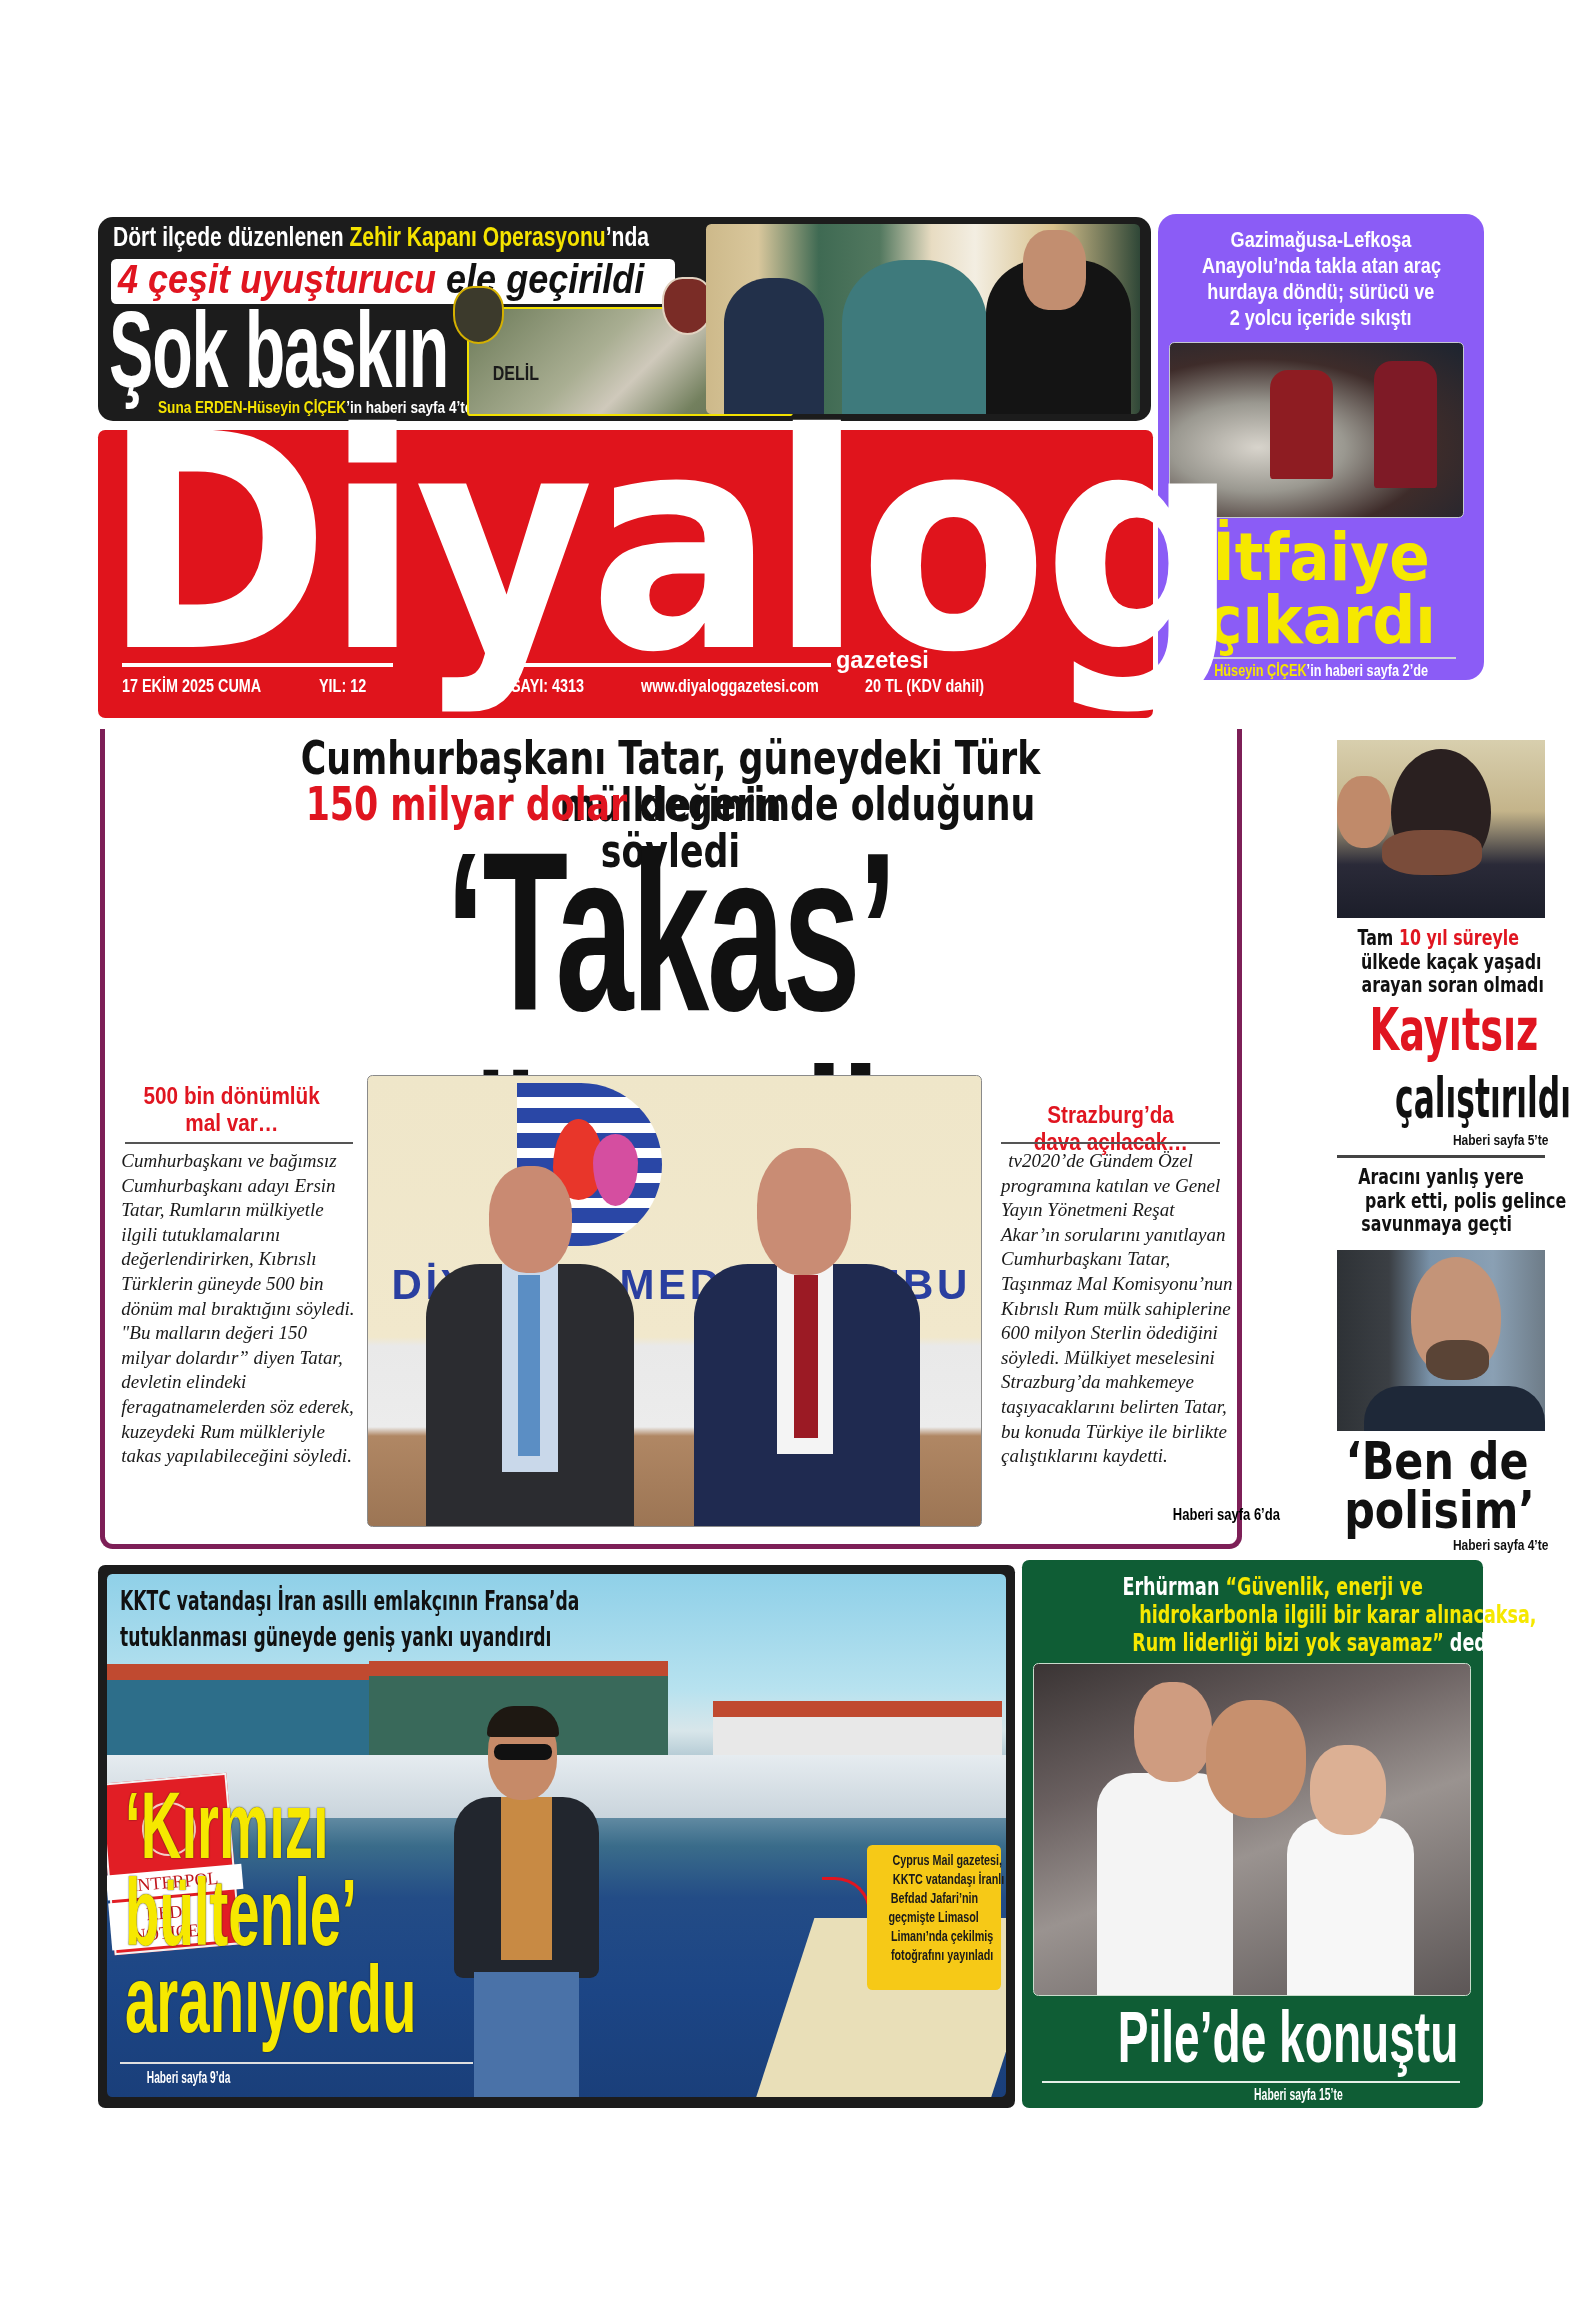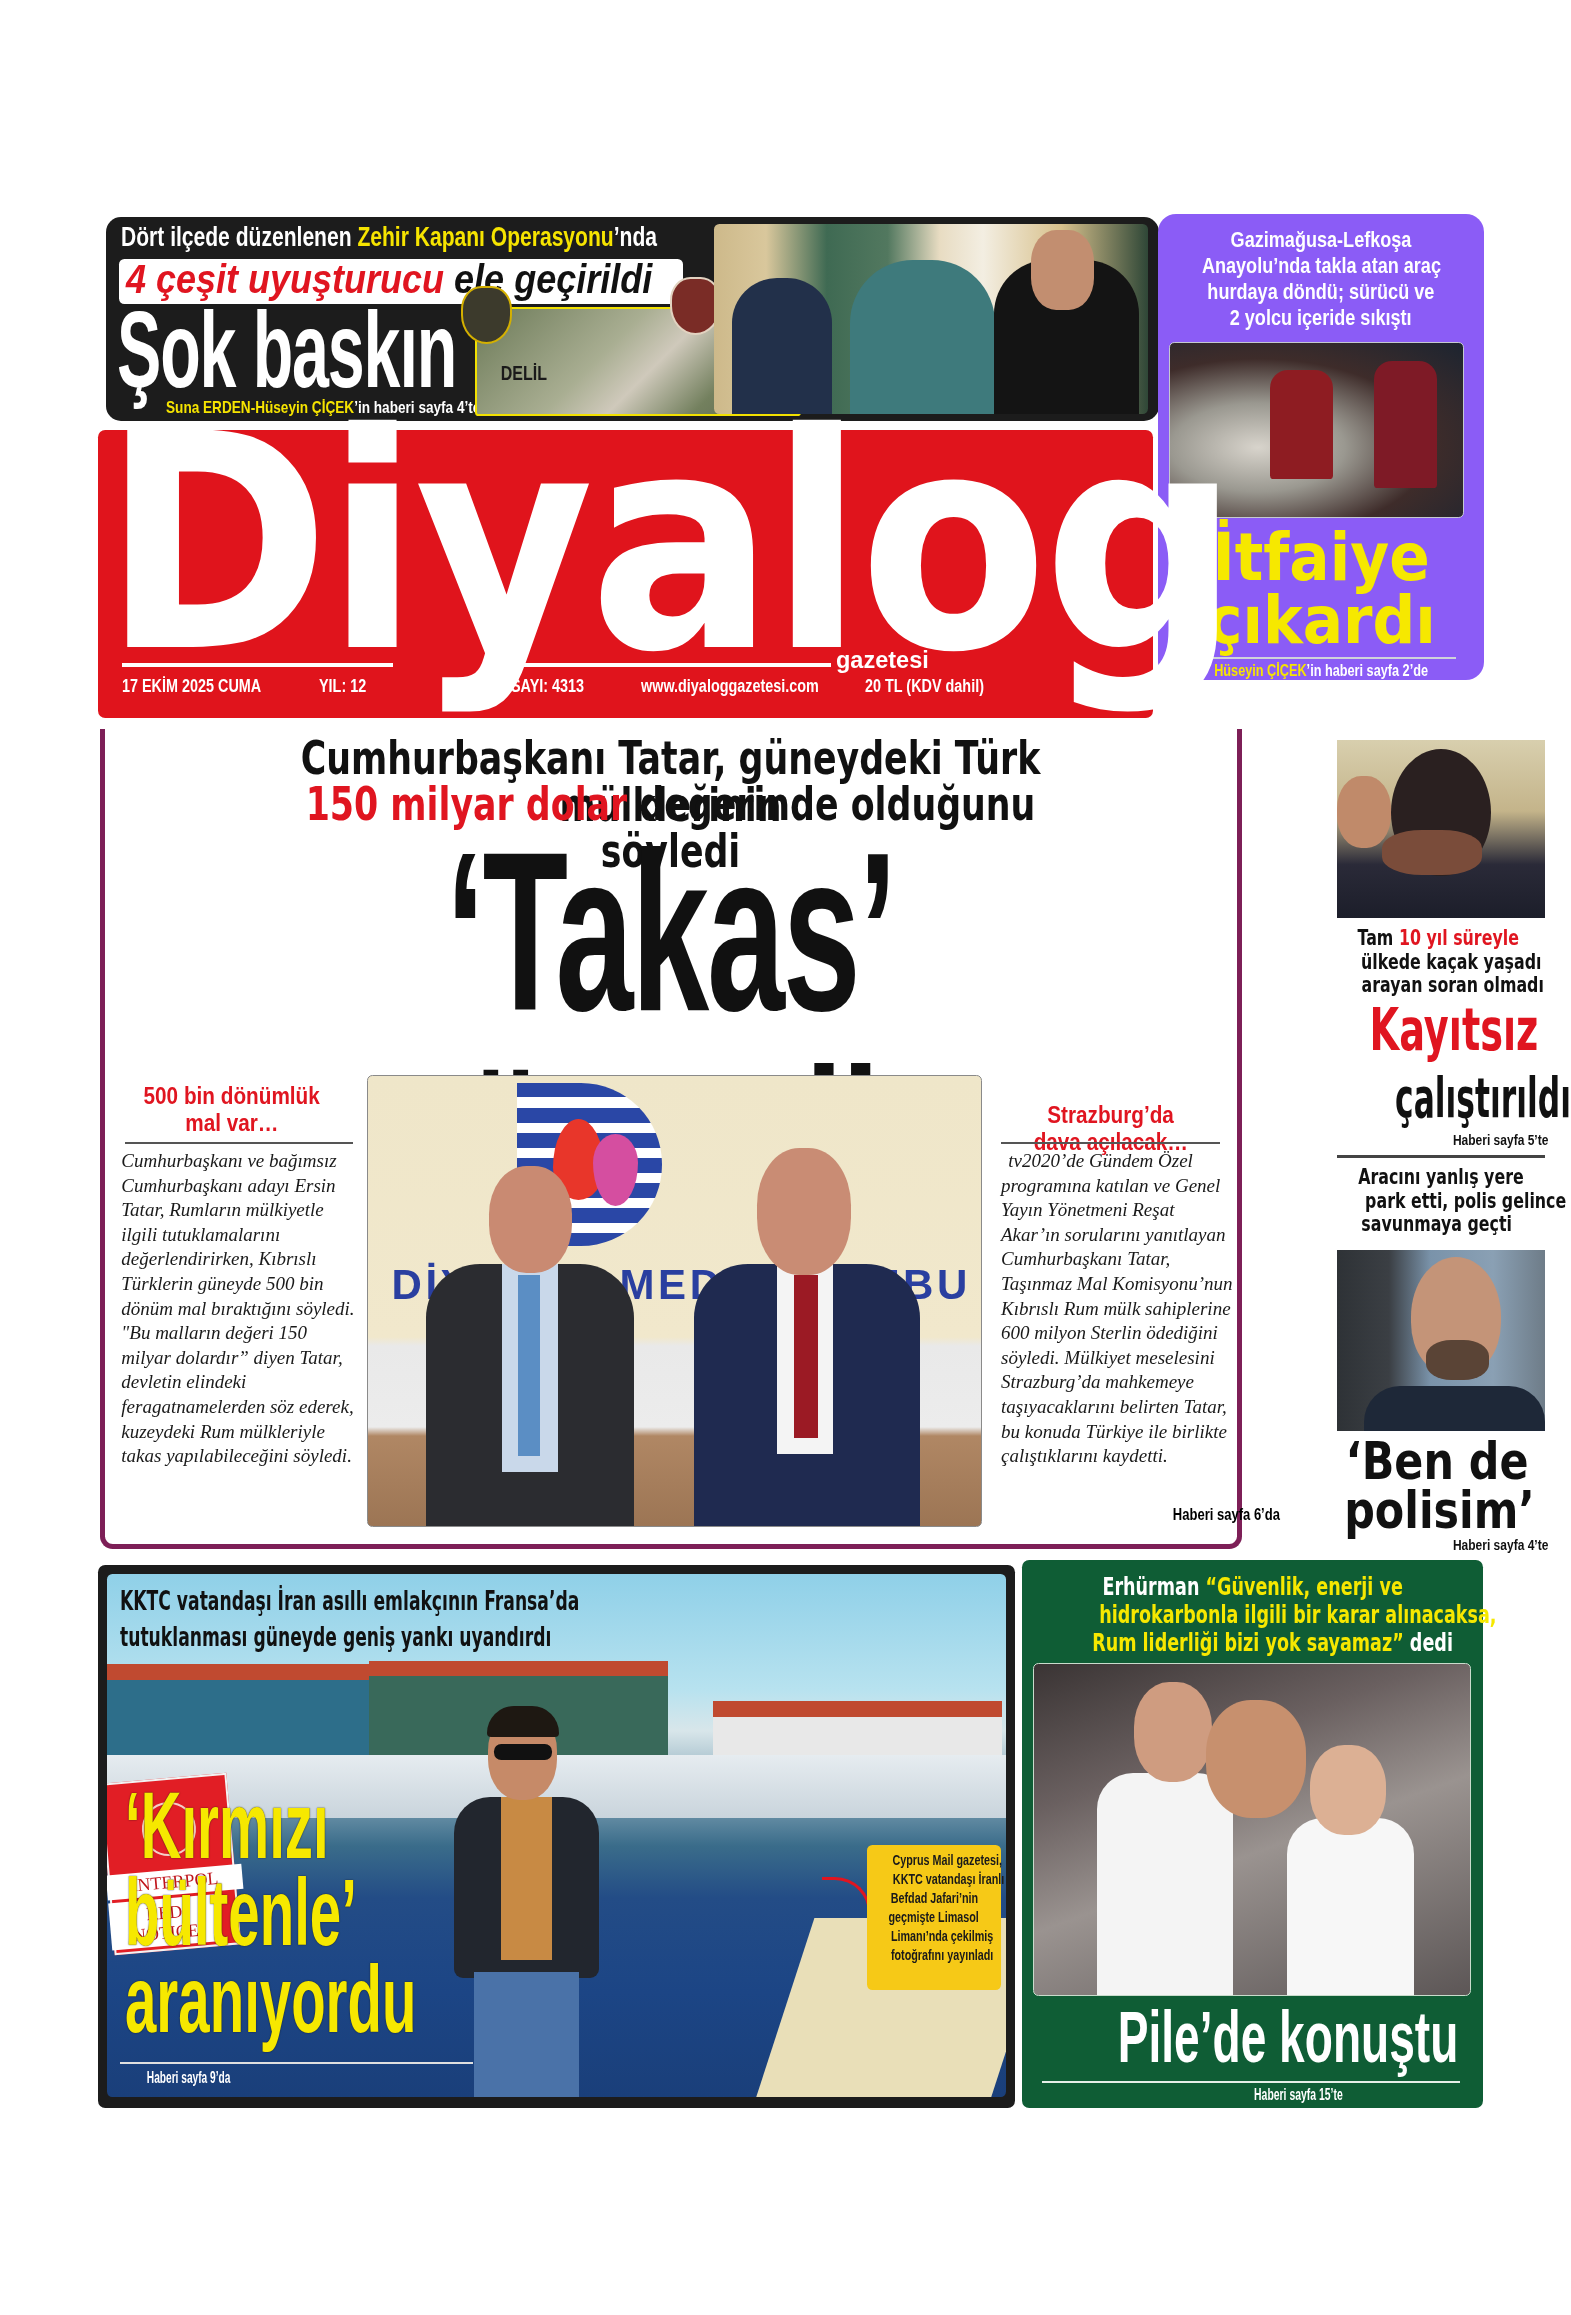--- a/index.html
+++ b/index.html
@@ -3,21 +3,21 @@
 <meta charset="utf-8">
 <style>
   * { box-sizing: border-box; margin: 0; padding: 0; }
   html, body { width: 1571px; height: 2316px; background: #ffffff; overflow: hidden; }
   body { position: relative; font-family: "Liberation Sans", sans-serif; }
   .abs { position: absolute; }
   .cond { font-family: "Liberation Sans", sans-serif; font-weight: 700; transform-origin: left top; display: inline-block; white-space: nowrap; }
   .photo { position: absolute; border-radius: 5.4px; overflow: hidden; }
 
   
-  #raid { left: 106px; top: 217px; width: 1053px; height: 204px; background: #1c1c1c; border-radius: 15px; }
+  #raid { left: 98px; top: 217px; width: 1053px; height: 204px; background: #1c1c1c; border-radius: 15px; }
   #raid .kicker { left: 14.5px; top: 5.4px; font-size: 27px; color: #fff; transform: scaleX(0.78); }
   #raid .kicker .hl { color: #f6e400; }
   #raid .bar { left: 12.7px; top: 42px; width: 564px; height: 45px; background: #fff; border-radius: 5.4px; }
   #raid .bar-text { left: 20px; top: 40px; font-size: 40px; font-style: italic; transform: scaleX(0.9); }
   #raid .bar-text .red { color: #e01520; }
   #raid .bar-text .blk { color: #111; }
   #raid .big { left: 11px; top: 80px; font-size: 107px; color: #fff; transform: scaleX(0.62); letter-spacing: -1.8px; line-height: 1; }
   #raid .byline { left: 60px; top: 181px; font-size: 17px; color: #fff; transform: scaleX(0.8); }
   #raid .byline .yl { color: #f6e400; }
   #raid .evidence { left: 369px; top: 90px; width: 326px; height: 109px; background: linear-gradient(135deg,#6c7a58,#a9ae92 40%,#cfc9bb 55%,#73805e 75%,#55604a); border: 2.7px solid #f2e100; border-radius: 3.6px; }
@@ -124,21 +124,21 @@
   #interpol .big span { display:block; transform: scaleX(0.6); transform-origin: left top; white-space: nowrap; text-shadow: 0 0 1.8px #111; }
   #interpol .rule { position:absolute; left: 12.7px; top: 488px; width: 353px; height: 1.8px; background: #e0e0e0; }
   #interpol .ref { position:absolute; left: 12.7px; top: 494px; font-size: 16.3px; color: #fff; font-weight: 700; }
   #interpol .ref span { display:inline-block; transform: scaleX(0.78); transform-origin: left top; }
   #interpol .caption { position:absolute; left: 760px; top: 271px; width: 134px; height: 145px; background: #f6c917; border-radius: 5.4px; padding: 5.4px 1.8px; text-align: center; font-size: 15.4px; font-weight: 700; line-height: 19px; color: #1a1a1a; }
   #interpol .caption span { display:inline-block; transform: scaleX(0.7); white-space: nowrap; transform-origin: center top; }
   #interpol .arrow { position:absolute; left: 715px; top: 303px; width: 49px; height: 45px; border-top: 3.6px solid #e01520; border-right: 3.6px solid #e01520; border-radius: 0 36px 0 0; }
 
   
   #erh { left: 1022px; top: 1560px; width: 461px; height: 548px; background: #0f5d35; border-radius: 7.2px; }
-  #erh .kicker { position:absolute; left: 0; top: 12.7px; width: 461px; text-align: center; font-size: 24.4px; font-weight: 900; color: #fff; line-height: 28px; font-family: "DejaVu Sans", sans-serif; }
+  #erh .kicker { position:absolute; left: 0; top: 12.7px; width: 461px; text-align: center; font-size: 24.4px; font-weight: 900; color: #fff; line-height: 28px; font-family: "DejaVu Sans", sans-serif; padding-left: 40px; }
   #erh .kicker span { display:inline-block; transform: scaleX(0.72); transform-origin: center top; white-space: nowrap; }
   #erh .kicker .yl { color: #f6e800; }
   #erh .photo { position:absolute; left: 11px; top: 103px; width: 438px; height: 333px; background: linear-gradient(160deg,#3a3434 0%,#6a6060 30%,#9a9390 55%,#5c5656 100%); border: 1.8px solid #c9dccc; border-radius: 5.4px; }
   #erh .photo .g1 { position:absolute; left: 63px; top: 109px; width: 136px; height: 226px; background:#f4f4f4; border-radius: 36px 36px 0 0; }
   #erh .photo .g1h { position:absolute; left: 100px; top: 18px; width: 78px; height: 100px; background:#cf9c80; border-radius: 45%; }
   #erh .photo .m { position:absolute; left: 172px; top: 36px; width: 100px; height: 118px; background:#c7906e; border-radius: 45%; }
   #erh .photo .g2 { position:absolute; left: 253px; top: 154px; width: 127px; height: 181px; background:#f7f7f7; border-radius: 36px 36px 0 0; }
   #erh .photo .g2h { position:absolute; left: 276px; top: 81px; width: 76px; height: 90px; background:#dcb094; border-radius: 45%; }
   #erh .big { position:absolute; left: 0; top: 438px; width: 461px; text-align: center; font-size: 72px; font-weight: 700; color: #fff; line-height: 78px; }
   #erh .big span { display:inline-block; transform: scaleX(0.64); transform-origin: center top; white-space: nowrap; }

